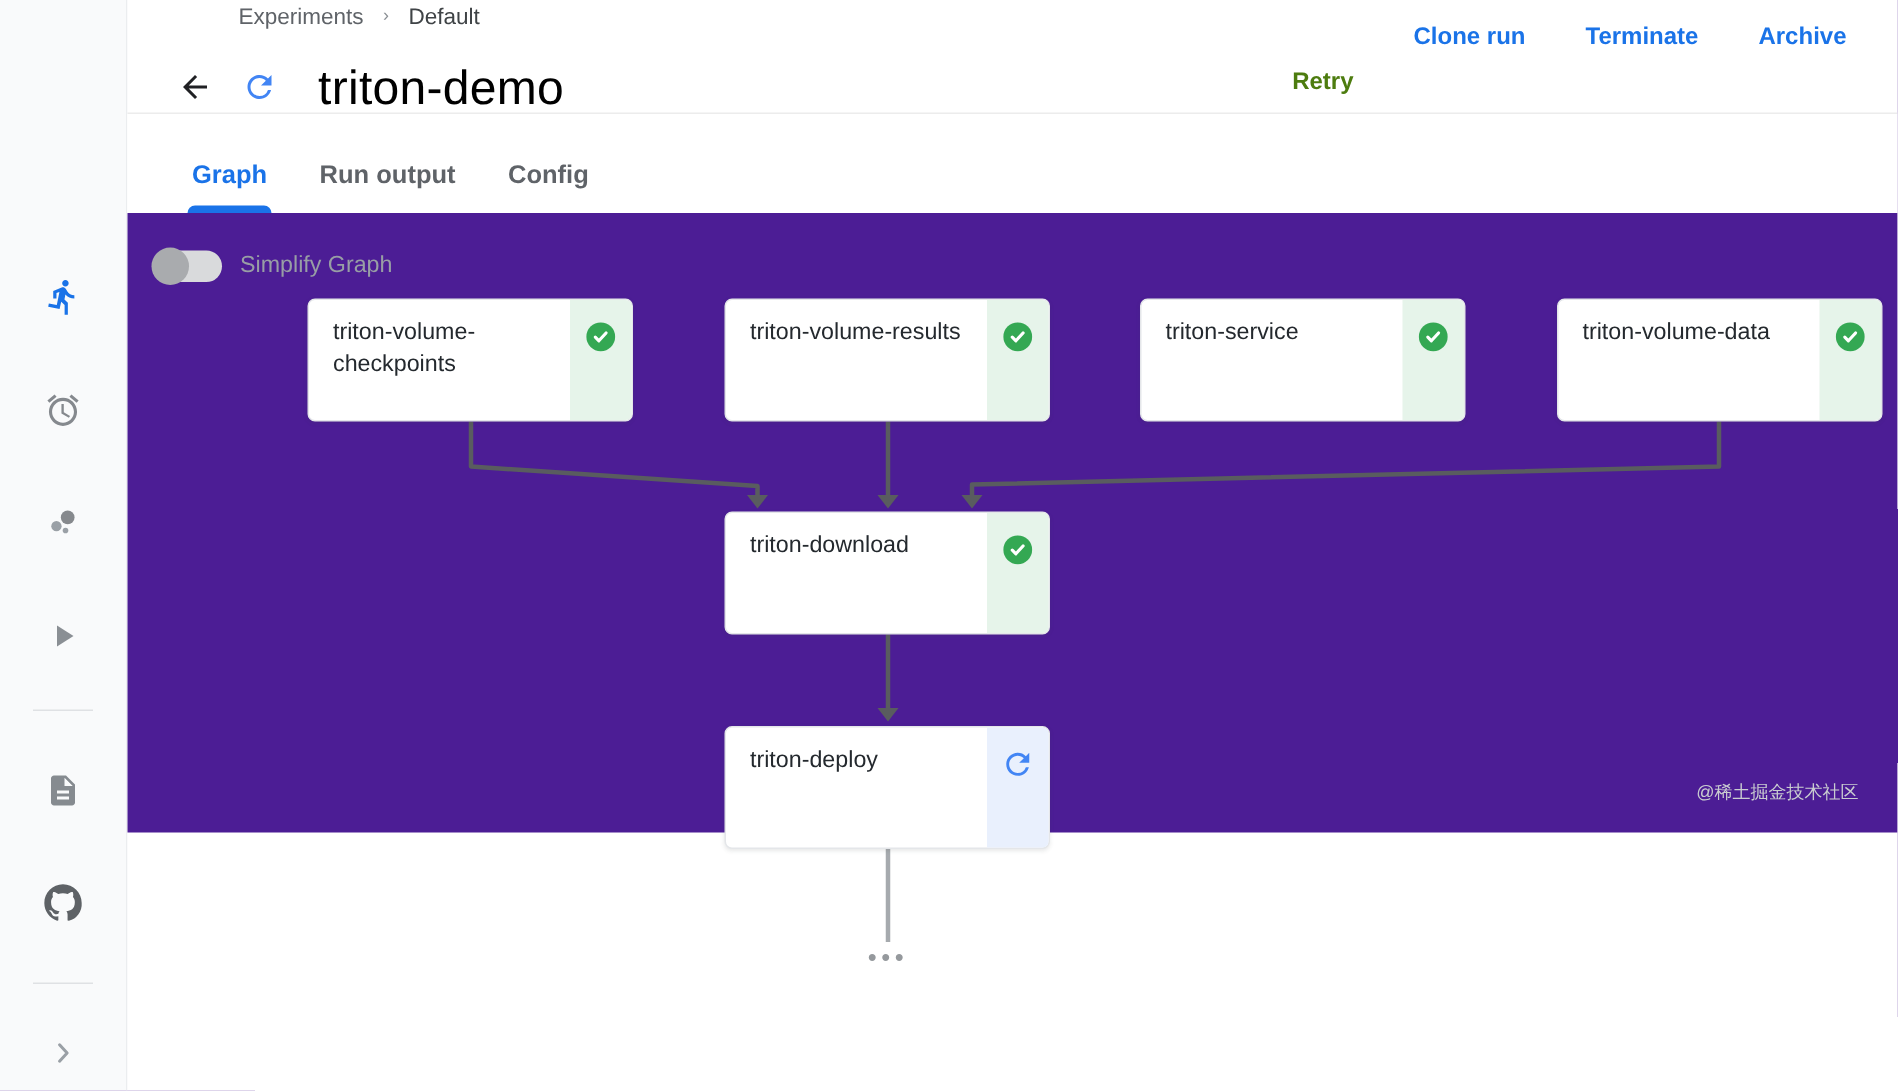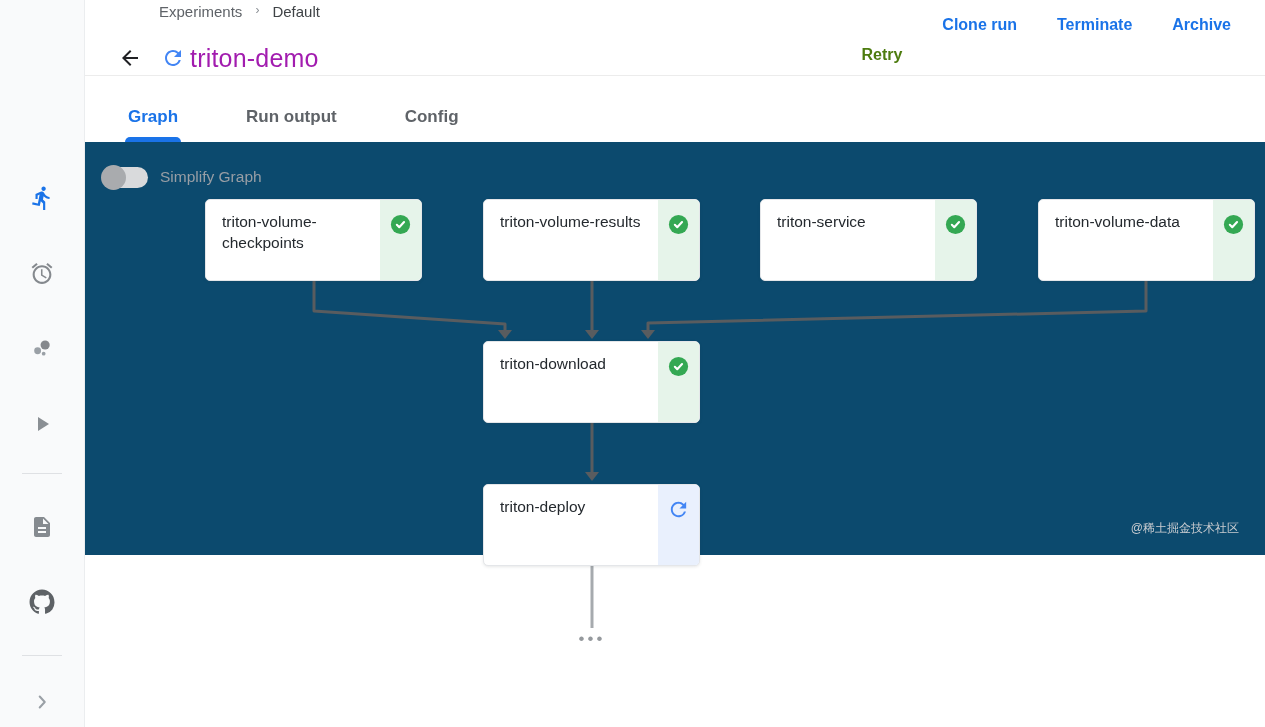--- a/index.html
+++ b/index.html
@@ -17,38 +17,38 @@
   .main { position:absolute; left:85px; top:0; width:1180px; height:727px; background:#fff; }
 
   .breadcrumb { position:absolute; left:74px; top:3px; display:flex; 
                 gap:13px; font-size:15px; color:#5f6368; }
   .crumb-current { color:#3f4346; }
   .crumb-sep { font-size:12px; color:#8a8f94; }
 
   .title-row { position:absolute; left:33px; top:40px; height:36px; display:flex; align-items:center; }
   .back-btn { width:24px; height:24px; cursor:pointer; }
   .title-status { width:24px; height:24px; margin-left:19px; }
-  .page-title { margin-left:5px; font-size:25px; color:#a21caf; letter-spacing:.2px; }
+  .page-title { margin-left:27px; font-size:32px; color:#000000; letter-spacing:.2px; }
 
   .actions { position:absolute; right:34px; top:16px; display:flex; gap:40px;
              font-size:16px; font-weight:bold; }
   .action { color:#1a73e8; cursor:pointer; }
   .action.disabled { color:#4d7c0f; cursor:default;margin-top:30px; }
 
   .header-sep { position:absolute; left:0; top:75px; width:1180px; border-top:1px solid #ececec; }
 
   .tabs { position:absolute; left:0; top:76px; width:1180px; height:66px; background:#fff;
-          display:flex; align-items:flex-end; padding:0 0 15px 43px; gap:68px; }
+          display:flex; align-items:flex-end; padding:0 0 15px 43px; gap:35px; }
   .tab { position:relative; font-size:17px; font-weight:bold; color:#5f6368; cursor:pointer; }
   .tab.active { color:#1a73e8; }
   .tab.active::after { content:""; position:absolute; left:-3px; right:-3px; bottom:-15px;
                        height:5px; background:#1a73e8; border-radius:6px 6px 0 0; }
 
   
-  .canvas { position:absolute; left:0; top:142px; width:1180px; height:413px; background:#0c4a6e; }
+  .canvas { position:absolute; left:0; top:142px; width:1180px; height:413px; background:#4c1d95; }
 
   .toggle { position:absolute; left:16px; top:23px; width:48px; height:24px; cursor:pointer; }
   .toggle-track { position:absolute; left:3px; top:2px; width:44px; height:21px;
                   border-radius:11px; background:#d9dadc; }
   .toggle-knob { position:absolute; left:0; top:0; width:25px; height:25px;
                  border-radius:50%; background:#a9abae; }
   .toggle-label { position:absolute; left:75px; top:26px; font-size:15.5px; color:#989ea5; }
 
   .node { position:absolute; width:217px; height:82px; background:#fff;
           border:1px solid #e4e6e9; border-radius:5px;

